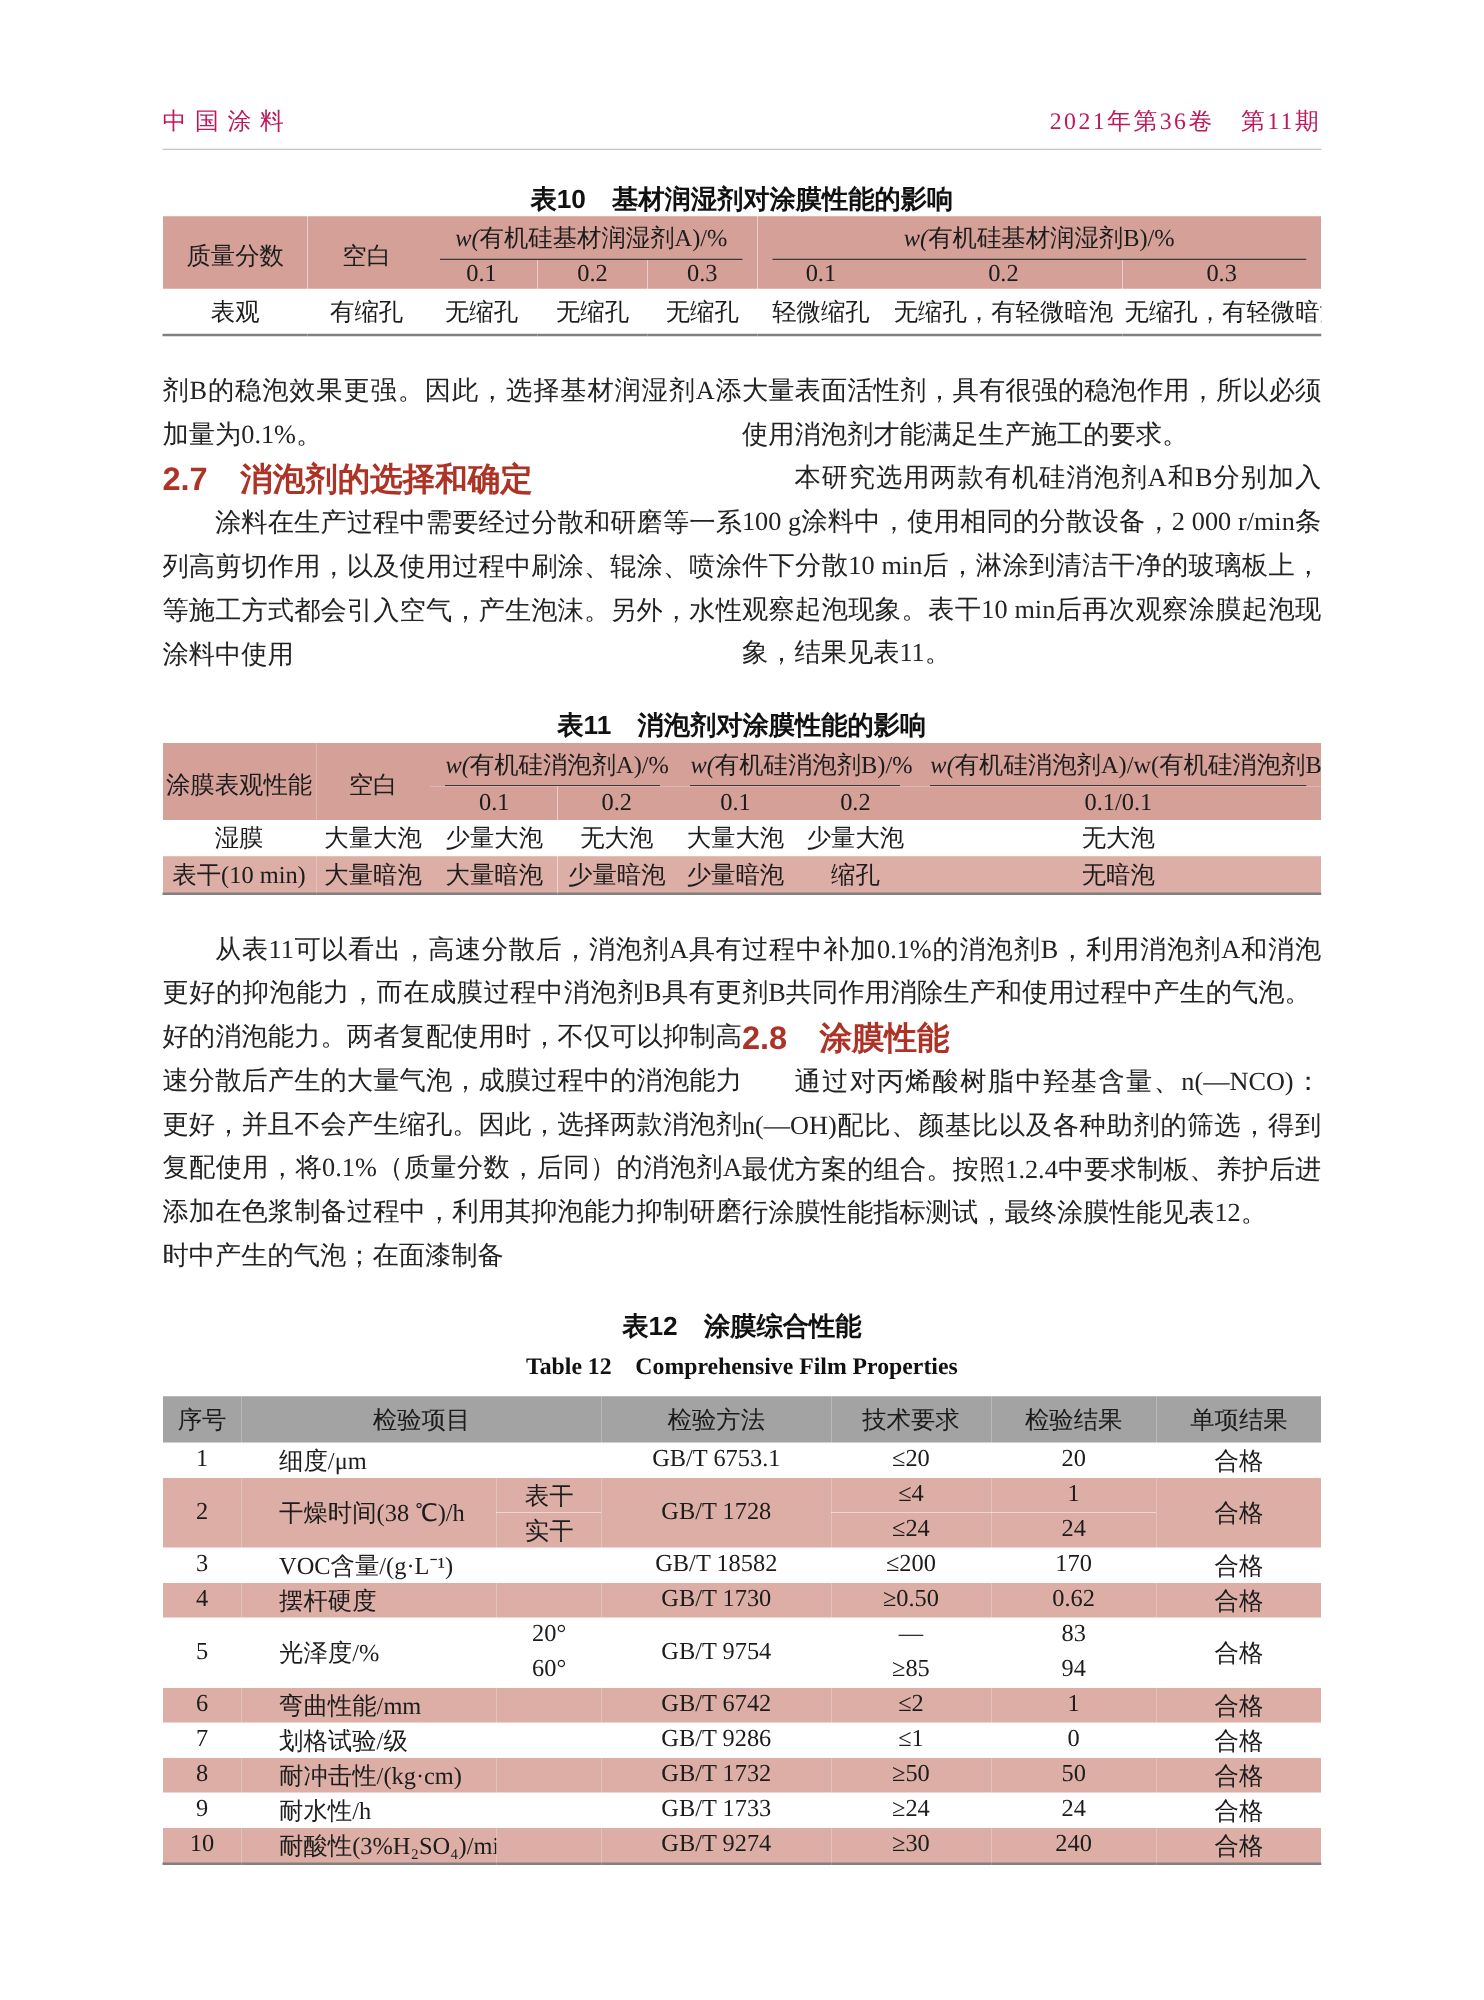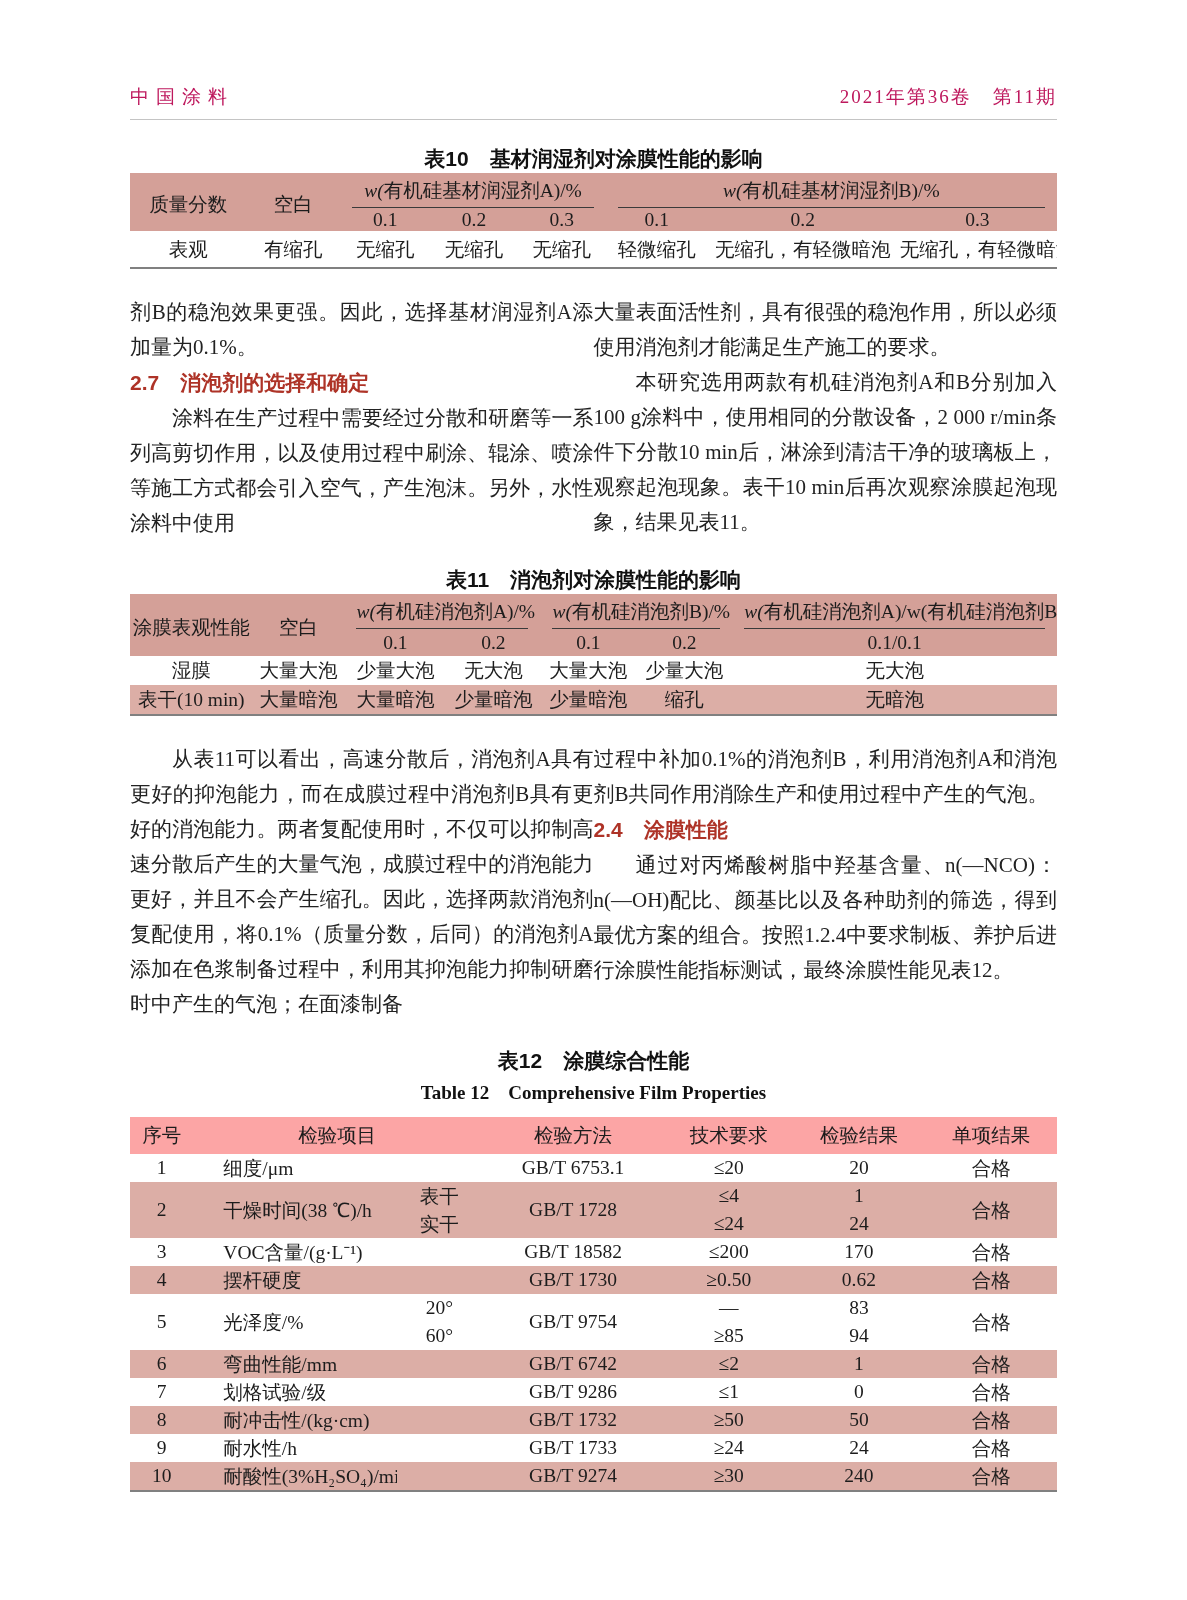--- a/index.html
+++ b/index.html
@@ -28,31 +28,31 @@
   .bottom-rule { border-bottom:2px solid #808080; }
 
   .t10 .band tr.r1 th { height:27px; padding-top:4px; }
   .t10 .band tr.r2 th { height:23px; }
   .t10 td { height:36px; }
 
   .t11 .band tr.r1 th { height:31px; padding-top:4px; }
   .t11 .band tr.r2 th { height:27px; }
   .t11 td { height:29px; }
 
-  .t12 thead th { background:#fca5a5; height:37px; }
+  .t12 thead th { background:#a3a3a3; height:37px; }
   .t12 td { height:28px; }
   .t12 .c-item { text-align:left; padding-left:30px; }
 
   
   .cols { display:flex; margin-top:26px; }
   .col { flex:1; text-align:justify; font-size:21px; line-height:35px; color:#222; }
   .col p { margin:0; }
   .col p.indent { text-indent:2em; }
   .h-red { color:#ae3327; font-family:"Liberation Sans", sans-serif; font-weight:bold;
-           font-size:21px; line-height:36px; }
+           font-size:26px; line-height:36px; }
 </style>
 </head>
 <body>
 
 <div class="page">
 
   <div class="runhead">
     <span class="journal">中国涂料</span>
     <span class="issue">2021年第36卷　第11期</span>
   </div>
@@ -169,21 +169,21 @@
       </tr>
     </tbody>
   </table>
 
   <div class="cols">
     <div class="col">
       <p class="indent">从表11可以看出，高速分散后，消泡剂A具有更好的抑泡能力，而在成膜过程中消泡剂B具有更好的消泡能力。两者复配使用时，不仅可以抑制高速分散后产生的大量气泡，成膜过程中的消泡能力更好，并且不会产生缩孔。因此，选择两款消泡剂复配使用，将0.1%（质量分数，后同）的消泡剂A添加在色浆制备过程中，利用其抑泡能力抑制研磨时中产生的气泡；在面漆制备</p>
     </div>
     <div class="col">
       <p>过程中补加0.1%的消泡剂B，利用消泡剂A和消泡剂B共同作用消除生产和使用过程中产生的气泡。</p>
-      <p class="h-red">2.4　涂膜性能</p>
+      <p class="h-red">2.8　涂膜性能</p>
       <p class="indent">通过对丙烯酸树脂中羟基含量、n(—NCO)：n(—OH)配比、颜基比以及各种助剂的筛选，得到最优方案的组合。按照1.2.4中要求制板、养护后进行涂膜性能指标测试，最终涂膜性能见表12。</p>
     </div>
   </div>
 
   <div class="tbl-title-zh">表12　涂膜综合性能</div>
   <div class="tbl-title-en">Table 12　Comprehensive Film Properties</div>
   <table class="t12 bottom-rule">
     <colgroup>
       <col style="width:62px">
         <col style="width:200px">

